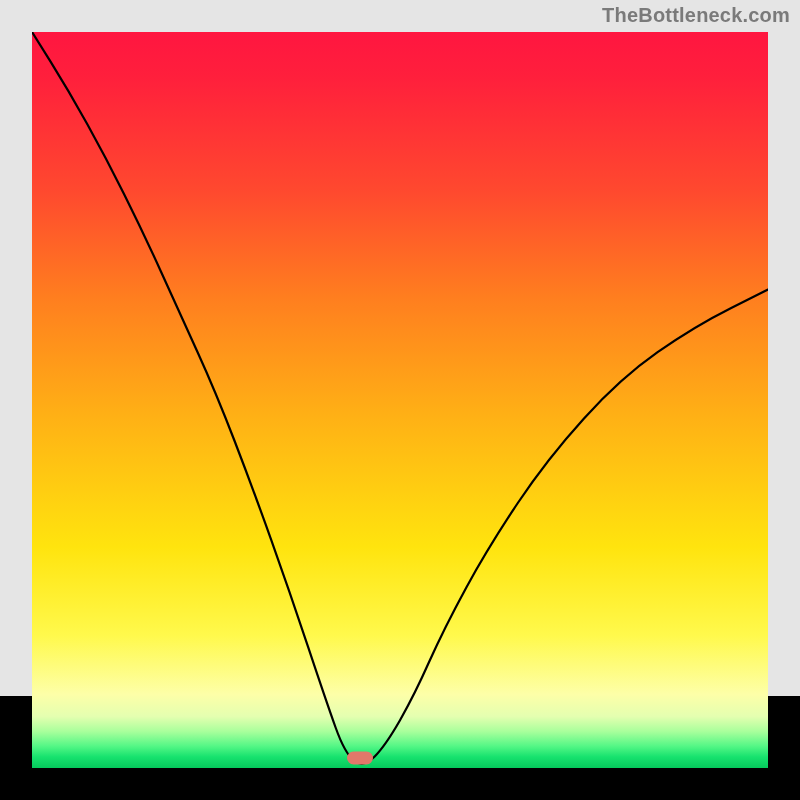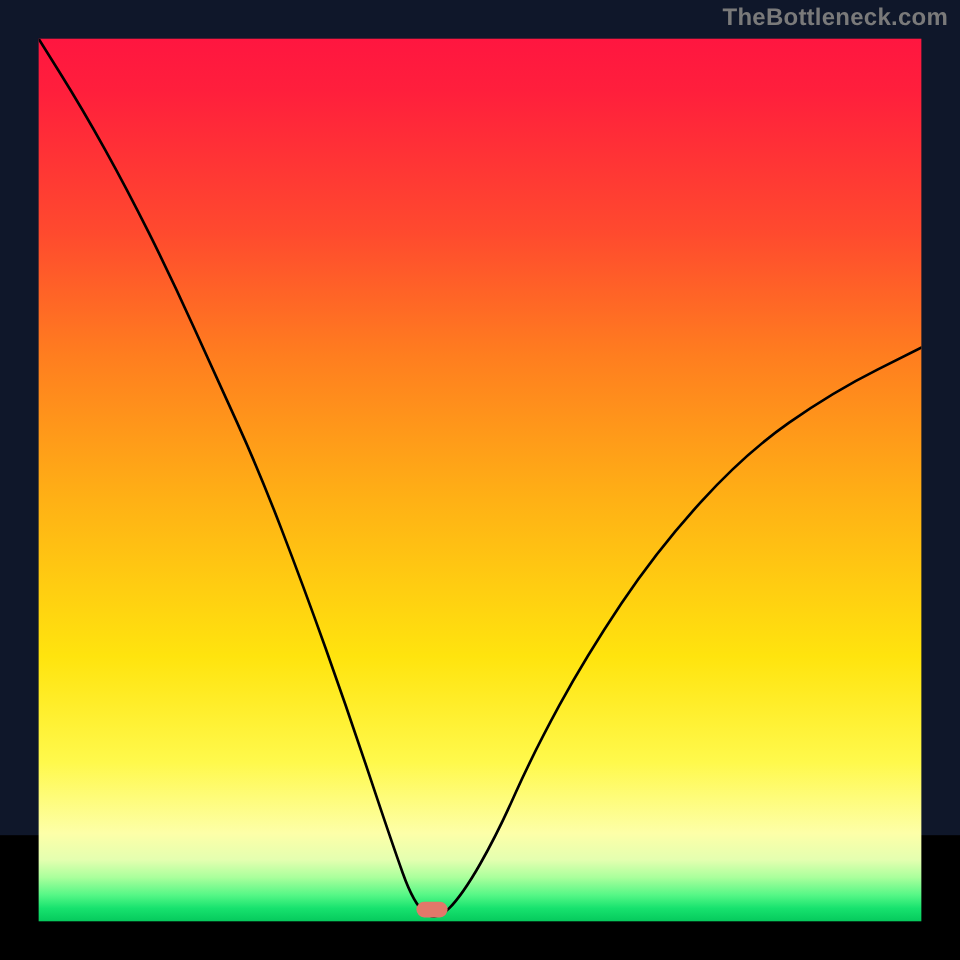--- a/index.html
+++ b/index.html
@@ -8,21 +8,21 @@
     width: 800px;
     height: 800px;
     background: #000;
     overflow: hidden;
     font-family: Arial, Helvetica, sans-serif;
   }
   .frame {
     position: relative;
     width: 800px;
     height: 696px;
-    background: #0f172a;
+    background: #e5e5e5;
   }
   .watermark {
     position: absolute;
     top: 4px;
     right: 10px;
     color: #7a7a7a;
     font-size: 20px;
     font-weight: 600;
     letter-spacing: 0.2px;
     z-index: 20;

